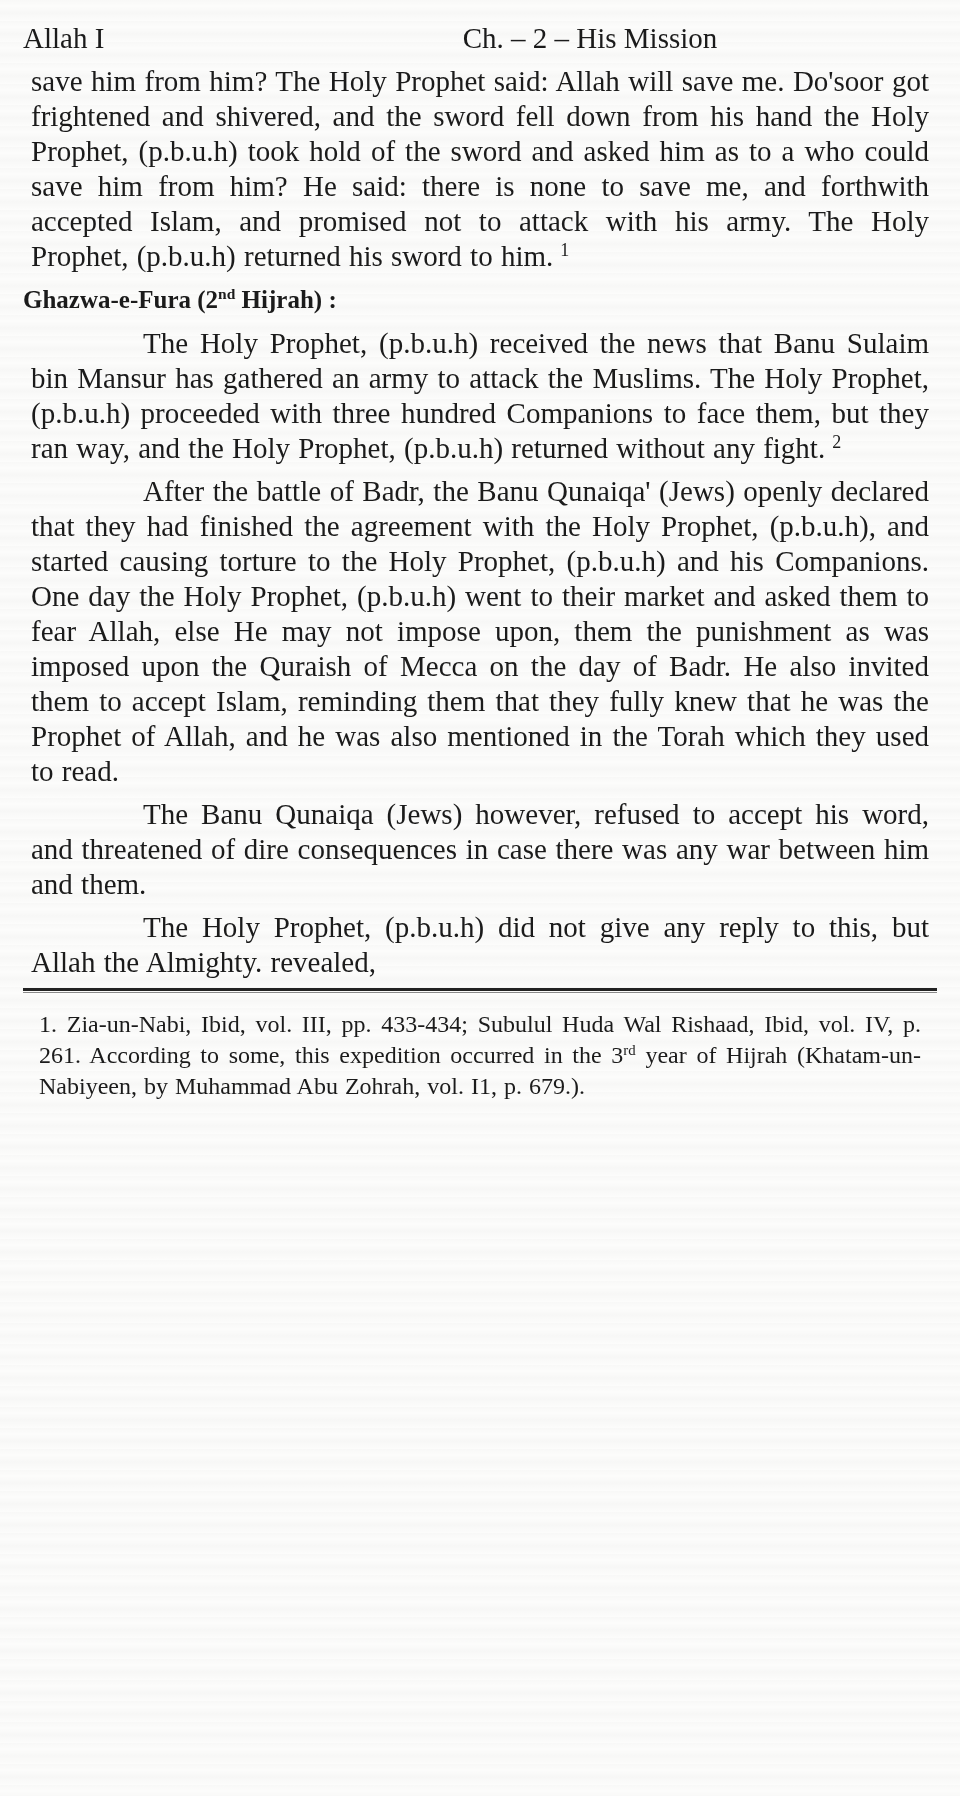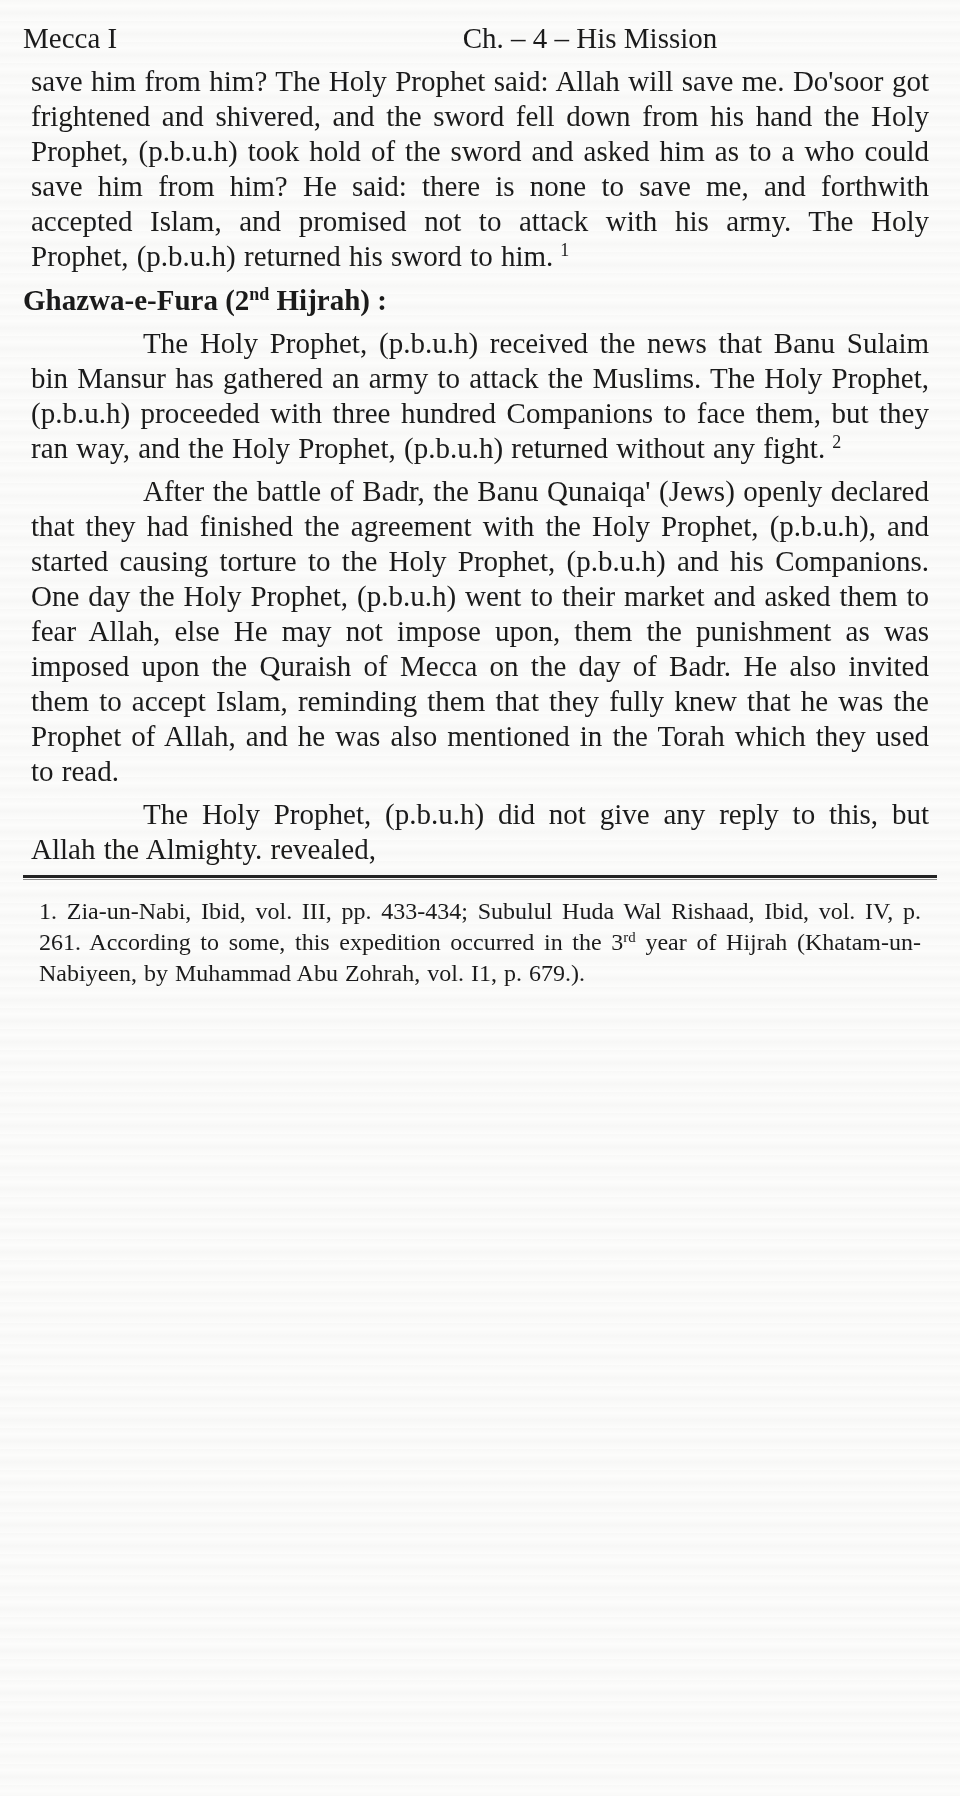--- a/index.html
+++ b/index.html
@@ -44,21 +44,21 @@
 
   .para1    { margin-top: 42px; }
   .heading1 { margin-top: 82px; }
   .para2    { margin-top: 45px; }
   .heading2 { margin-top: 67px; }
   .para3    { margin-top: 47px; }
   .para4    { margin-top: 96px; }
   .para5    { margin-top: 62px; }
 
   .section-heading {
-    font-size: 29px;
+    font-size: 25px;
     line-height: 36px;
     font-weight: bold;
     margin: 0;
     text-align: left;
   }
   .sup {
     font-size: 0.62em;
     line-height: 0;
     vertical-align: baseline;
     position: relative;
@@ -88,33 +88,34 @@
     word-spacing: 1px;
   }
   .footnotes .footnote { margin: 16px; }
 </style>
 </head>
 <body>
 
 <div class="page">
 
   <div class="page-header">
-    <span class="left">Mecca I</span>
-    <span class="center">Ch. – 4 – His Mission</span>
+    <span class="left">Allah I</span>
+    <span class="center">Ch. – 2 – His Mission</span>
   </div>
 
   <p class="body-text para1"><span>save him from him? The Holy Prophet said: Allah will save me. Do'soor got frightened and shivered, and the sword fell down from his hand the Holy Prophet, (p.b.u.h) took hold of the sword and asked him as to a who could save him from him? He said: there is none to save me, and forthwith accepted Islam, and promised not to attack with his army. The Holy Prophet, (p.b.u.h) returned his sword to him.</span><span class="fnref">1</span></p>
 
   <h2 class="section-heading heading1"><span>Ghazwa-e-Fura (2</span><span class="sup">nd</span><span> Hijrah) :</span></h2>
 
   <p class="body-text indent para2"><span>The Holy Prophet, (p.b.u.h) received the news that Banu Sulaim bin Mansur has gathered an army to attack the Muslims. The Holy Prophet, (p.b.u.h) proceeded with three hundred Companions to face them, but they ran way, and the Holy Prophet, (p.b.u.h) returned without any fight.</span><span class="fnref">2</span></p>
 
 
   <p class="body-text indent para3">After the battle of Badr, the Banu Qunaiqa' (Jews) openly declared that they had finished the agreement with the Holy Prophet, (p.b.u.h), and started causing torture to the Holy Prophet, (p.b.u.h) and his Companions. One day the Holy Prophet, (p.b.u.h) went to their market and asked them to fear Allah, else He may not impose upon, them the punishment as was imposed upon the Quraish of Mecca on the day of Badr. He also invited them to accept Islam, reminding them that they fully knew that he was the Prophet of Allah, and he was also mentioned in the Torah which they used to read.</p>
 
+  <p class="body-text indent para4">The Banu Qunaiqa (Jews) however, refused to accept his word, and threatened of dire consequences in case there was any war between him and them.</p>
 
   <p class="body-text indent para5">The Holy Prophet, (p.b.u.h) did not give any reply to this, but Allah the Almighty. revealed,</p>
 
   <hr class="footnote-rule">
 
   <div class="footnotes">
     <p class="footnote"><span>1. Zia-un-Nabi, Ibid, vol. III, pp. 433-434; Subulul Huda Wal Rishaad, Ibid, vol. IV, p. 261. According to some, this expedition occurred in the 3</span><span class="sup">rd</span><span> year of Hijrah (Khatam-un-Nabiyeen, by Muhammad Abu Zohrah, vol. I1, p. 679.).</span></p>
   </div>
 
 </div>

